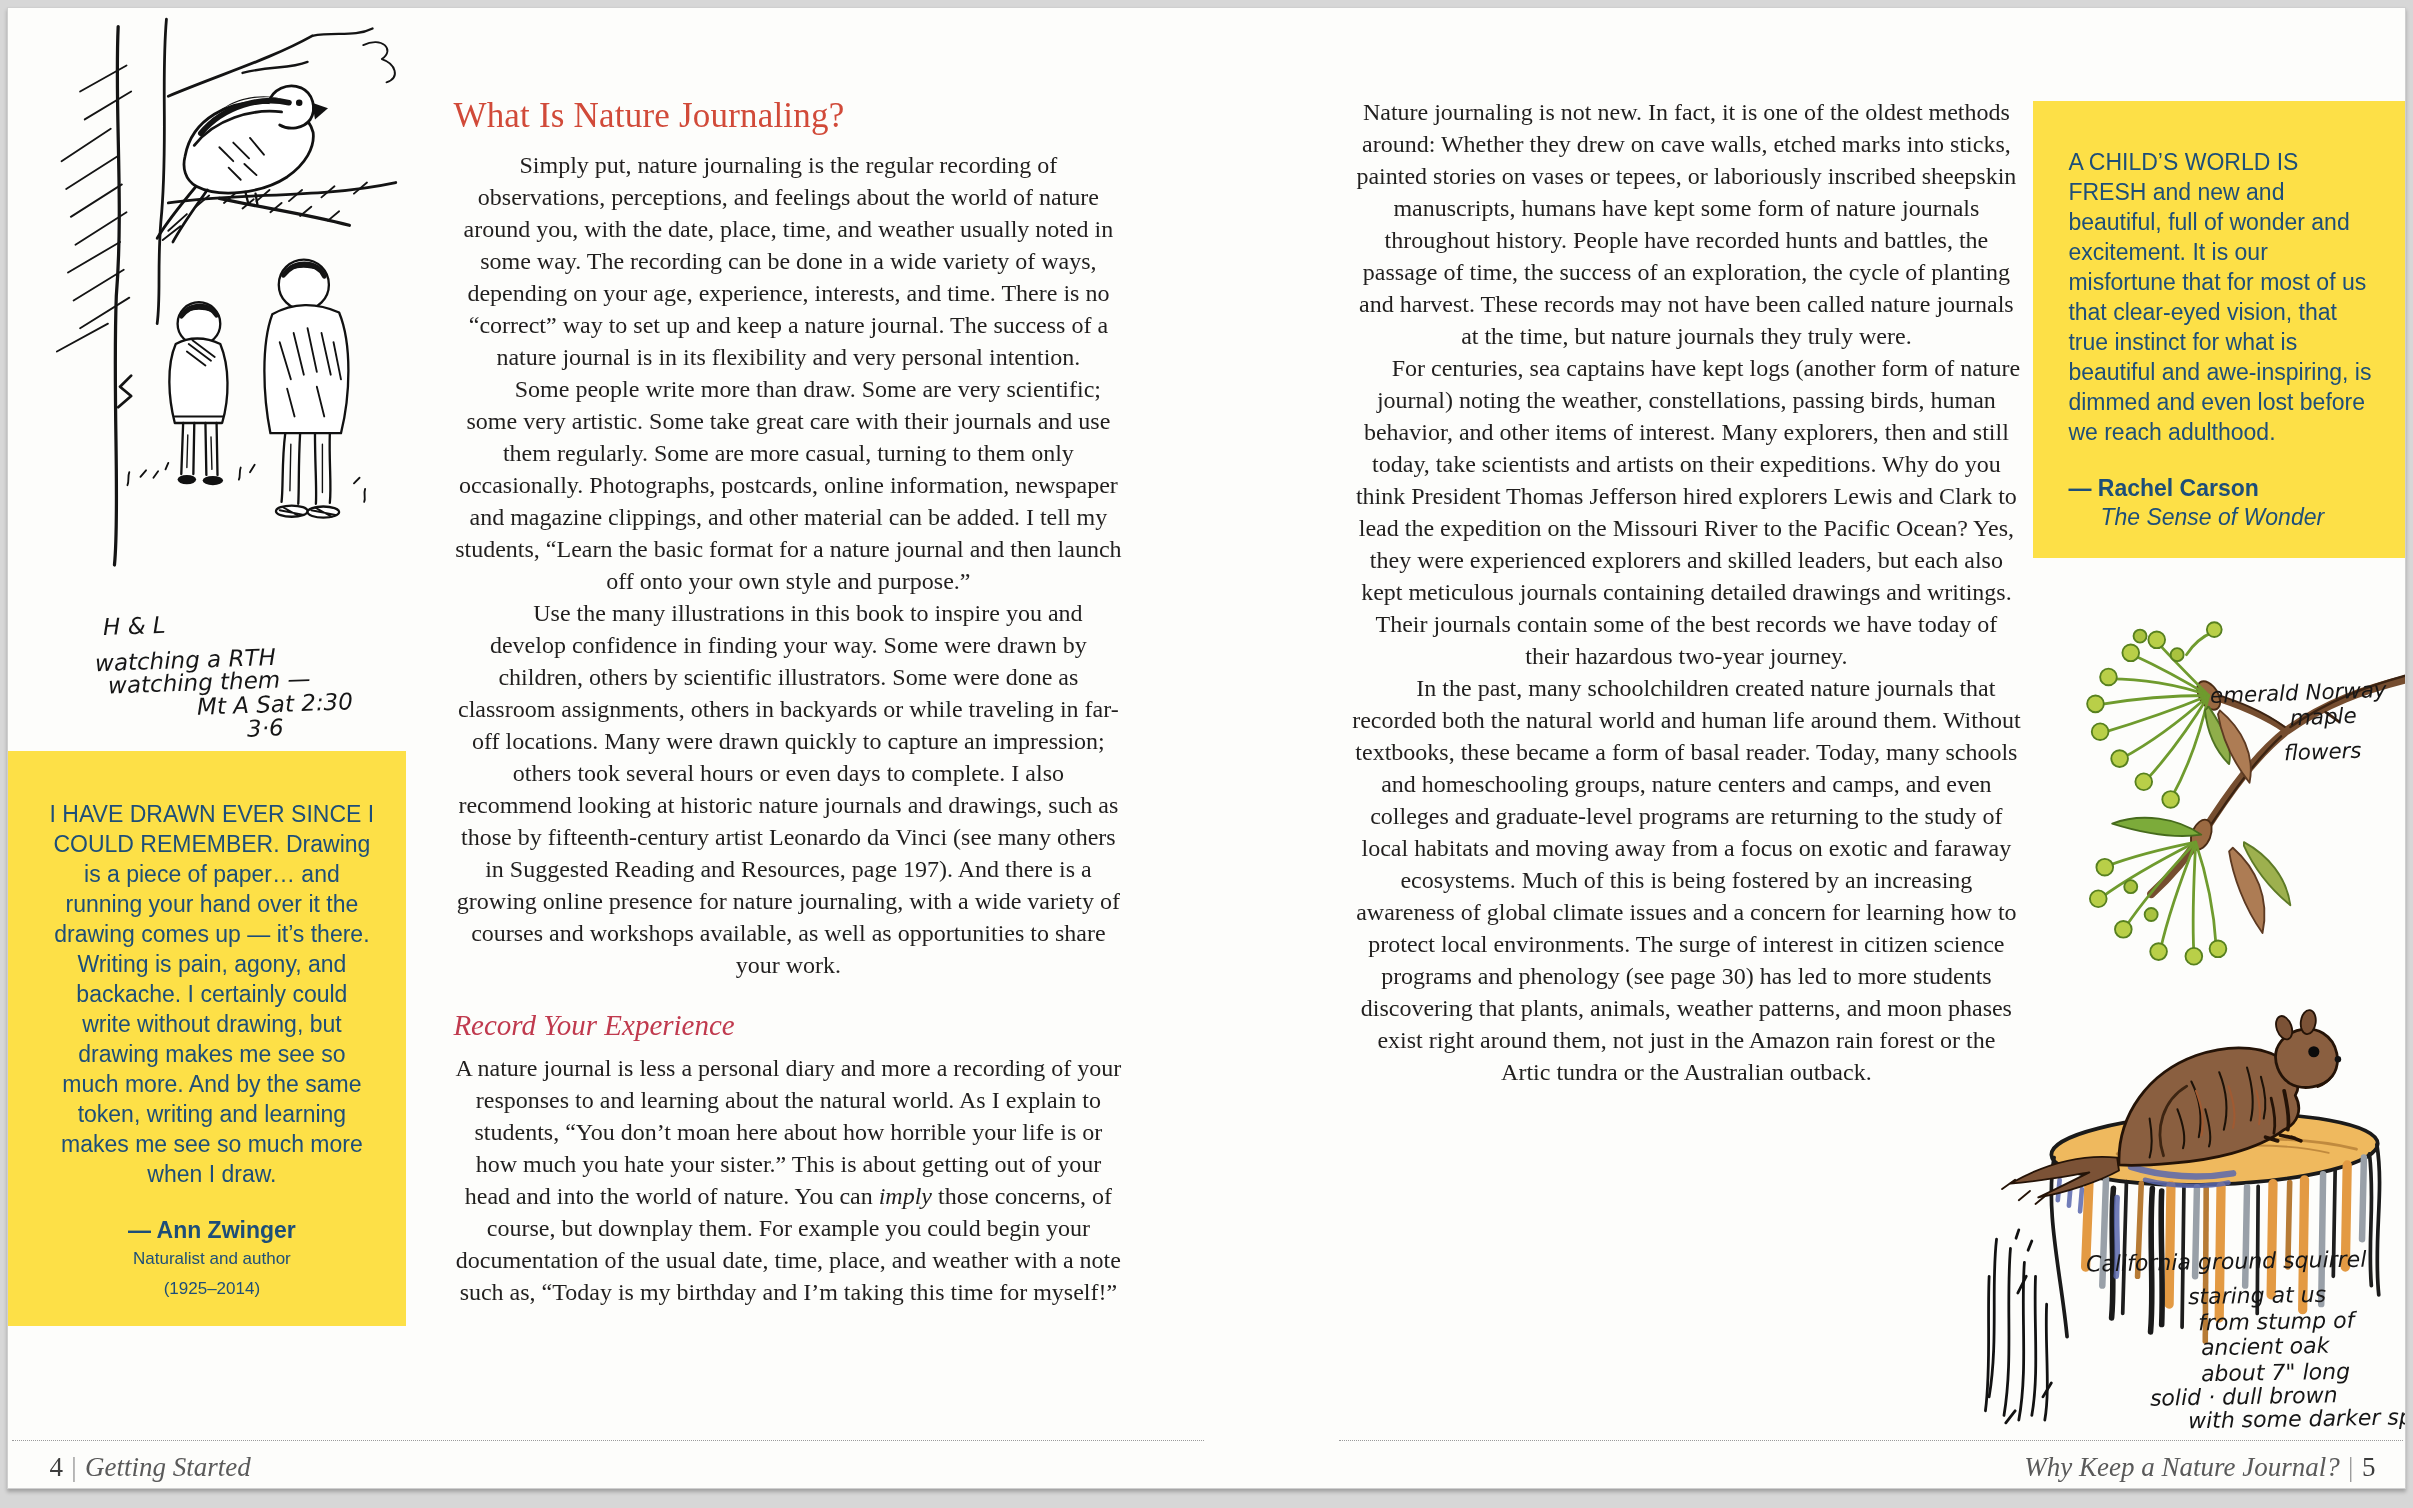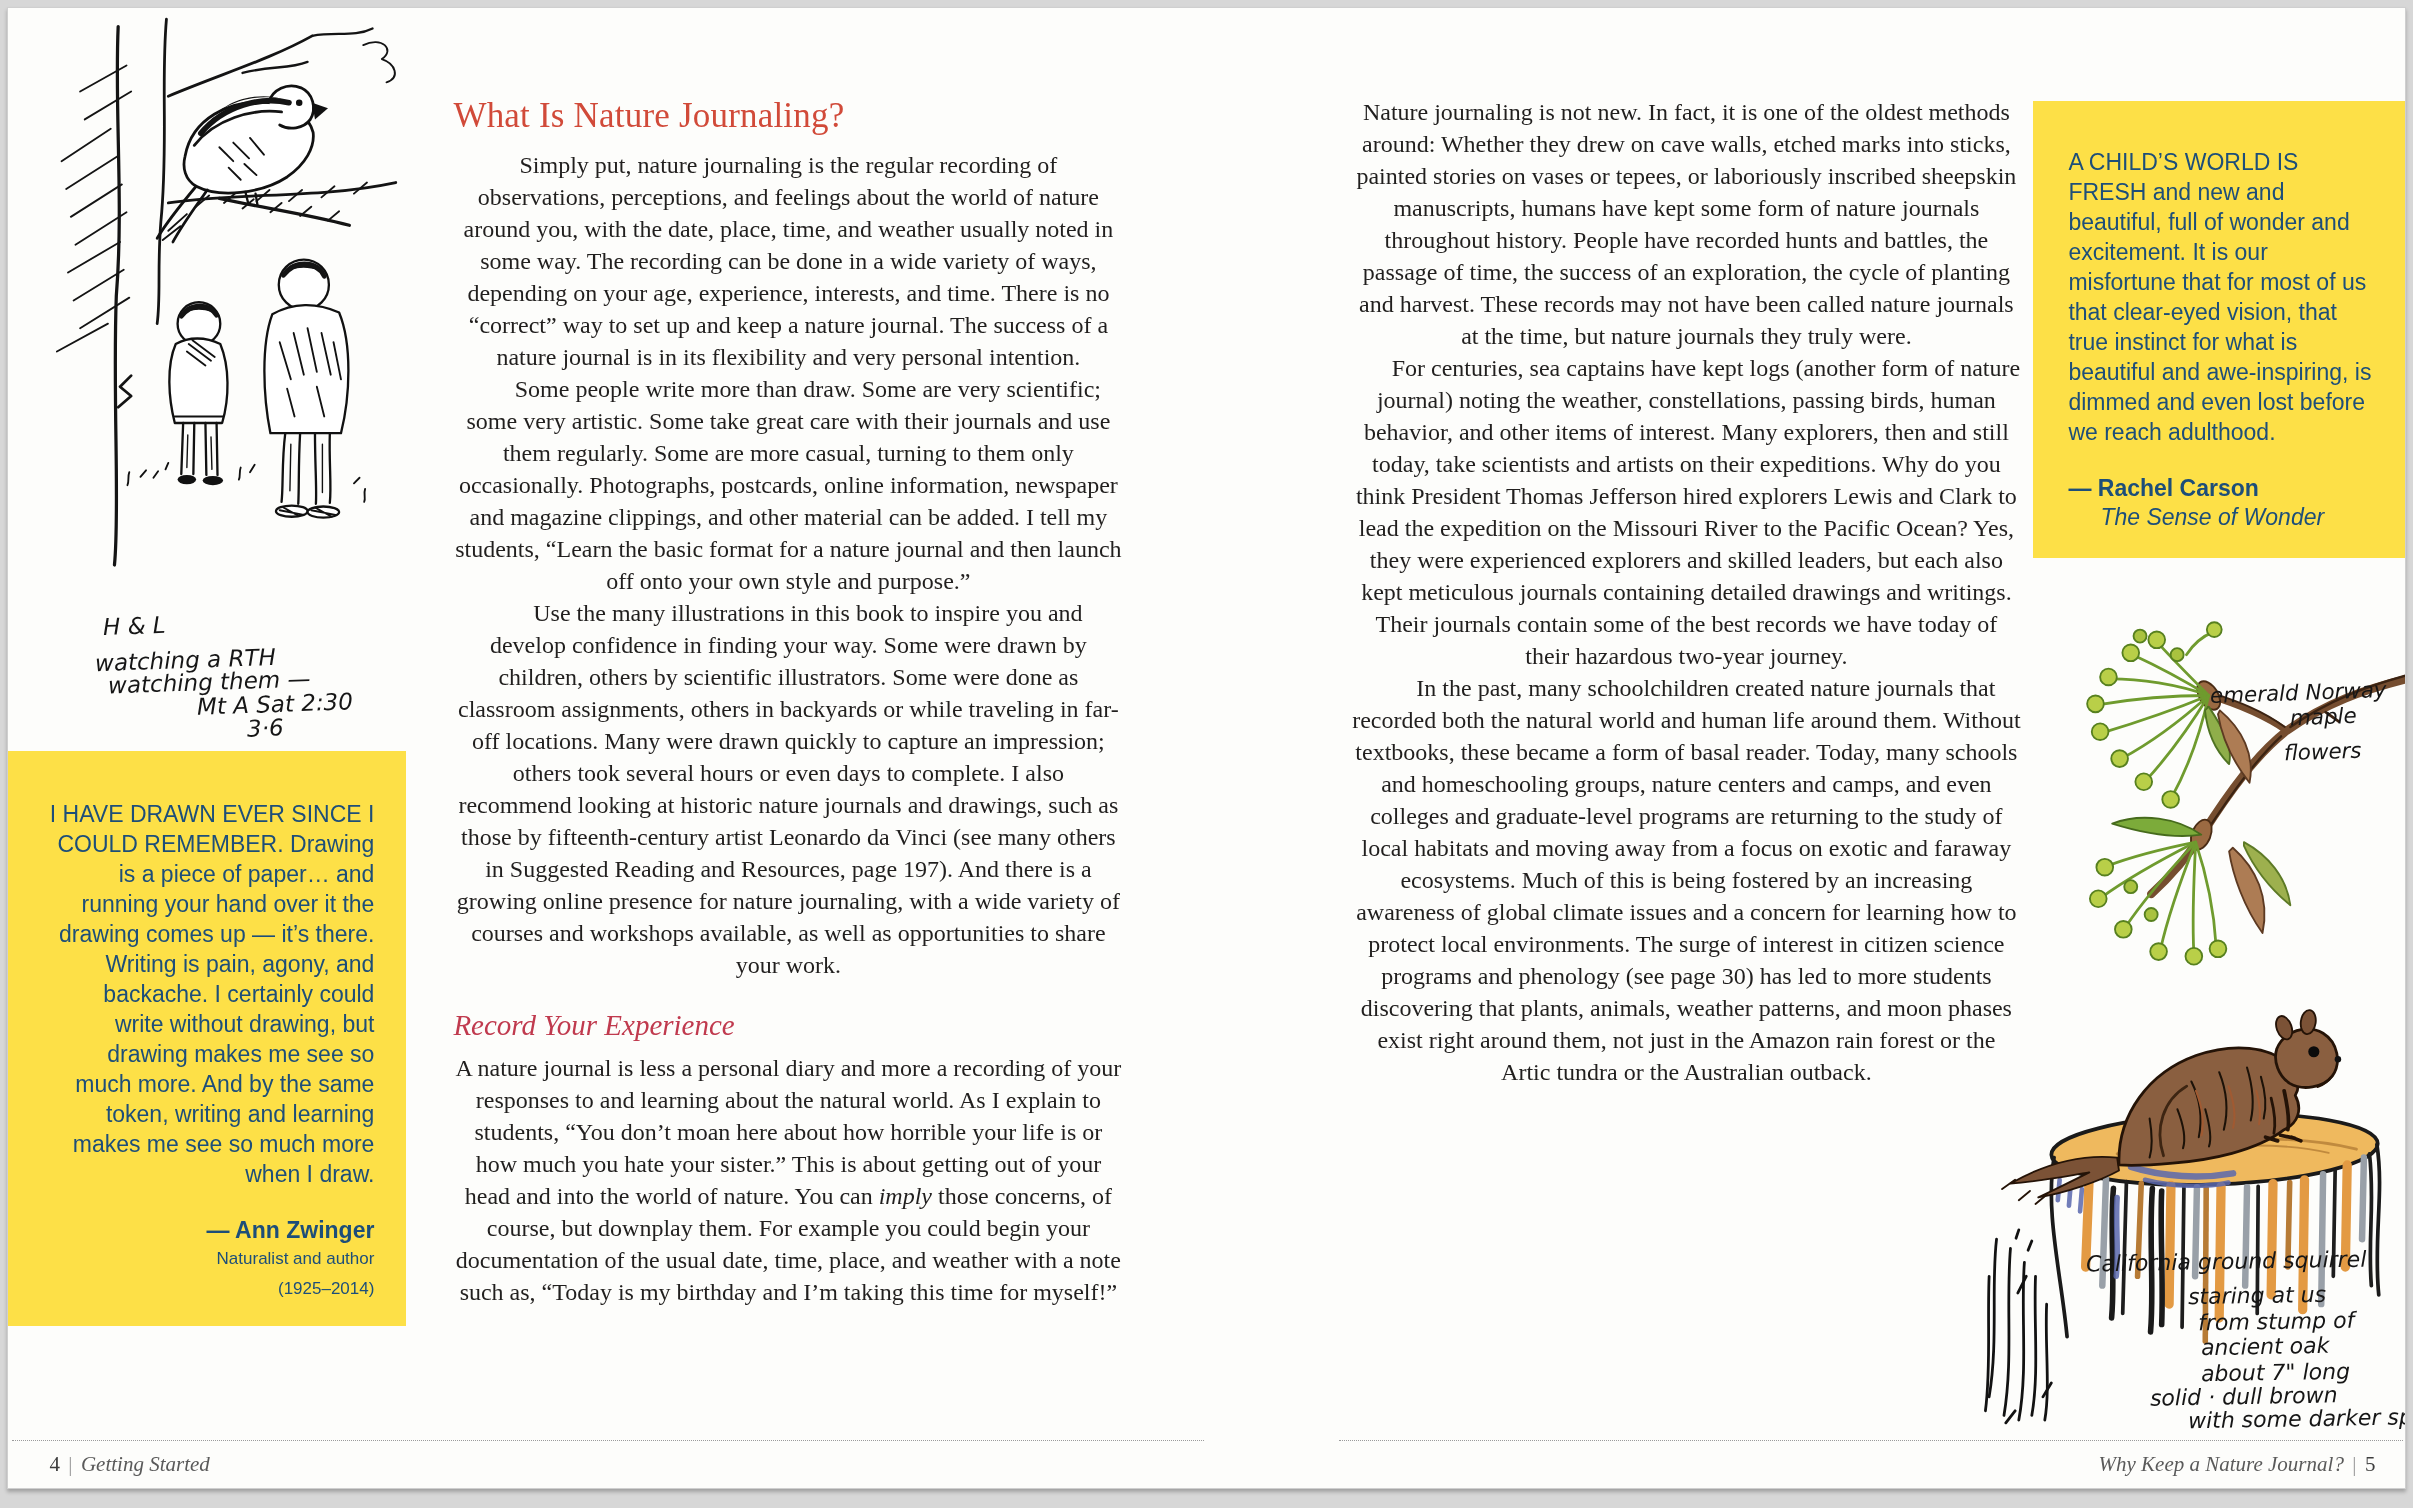--- a/index.html
+++ b/index.html
@@ -37,38 +37,38 @@
   
   .qbox{
     position:absolute;background:#fde047;color:#1d4e79;
     font-family:"Liberation Sans",sans-serif;box-sizing:border-box;
   }
   .qbox p{margin:0}
   .qbox .qtext{font-size:23px;line-height:30px}
   .qbox .attr{font-weight:700;font-size:23px;margin-top:28px}
   .qbox .role{font-size:17px;line-height:30px}
   .qbox .src{font-size:23px;font-style:italic;line-height:30px}
-  .qbox-left{left:0;top:743px;width:398px;height:575px;padding:48px 32px 0 41px;text-align:right}
+  .qbox-left{left:0;top:743px;width:398px;height:575px;padding:48px 32px 0 41px;text-align:center}
   .qbox-right{left:2025px;top:93px;width:373px;height:457px;padding:46px 26px 0 35px;text-align:left}
   .qbox-right .src{padding-left:32px}
 
   
   .hand{
     position:absolute;font-family:"DejaVu Sans",sans-serif;font-style:italic;
     color:#161616;transform:rotate(-2deg);white-space:nowrap;
   }
   .cap{font-size:23px}
   .note{font-size:22px;transform:rotate(-1deg)}
   .mlabel{font-size:21.4px}
 
   
   .rule{position:absolute;top:1432px;height:0;border-top:1.9px dotted #9b9b9b}
   .rule-left{left:3.7px;width:1192px}
   .rule-right{left:1331px;width:1064px}
-  .footer{position:absolute;top:1444px;font-size:21px;color:#5a5a5a}
+  .footer{position:absolute;top:1444px;font-size:27px;color:#5a5a5a}
   .footer .num{color:#3d3d3d;font-style:normal}
   .footer .sep{color:#9a9a9a;padding:0 8.4px}
   .footer .sec{font-style:italic}
   .footer-left{left:41px}
   .footer-right{right:30px;}
 
   svg{overflow:visible}
   svg path,svg line{stroke-linecap:round;stroke-linejoin:round}
 </style>
 </head>

